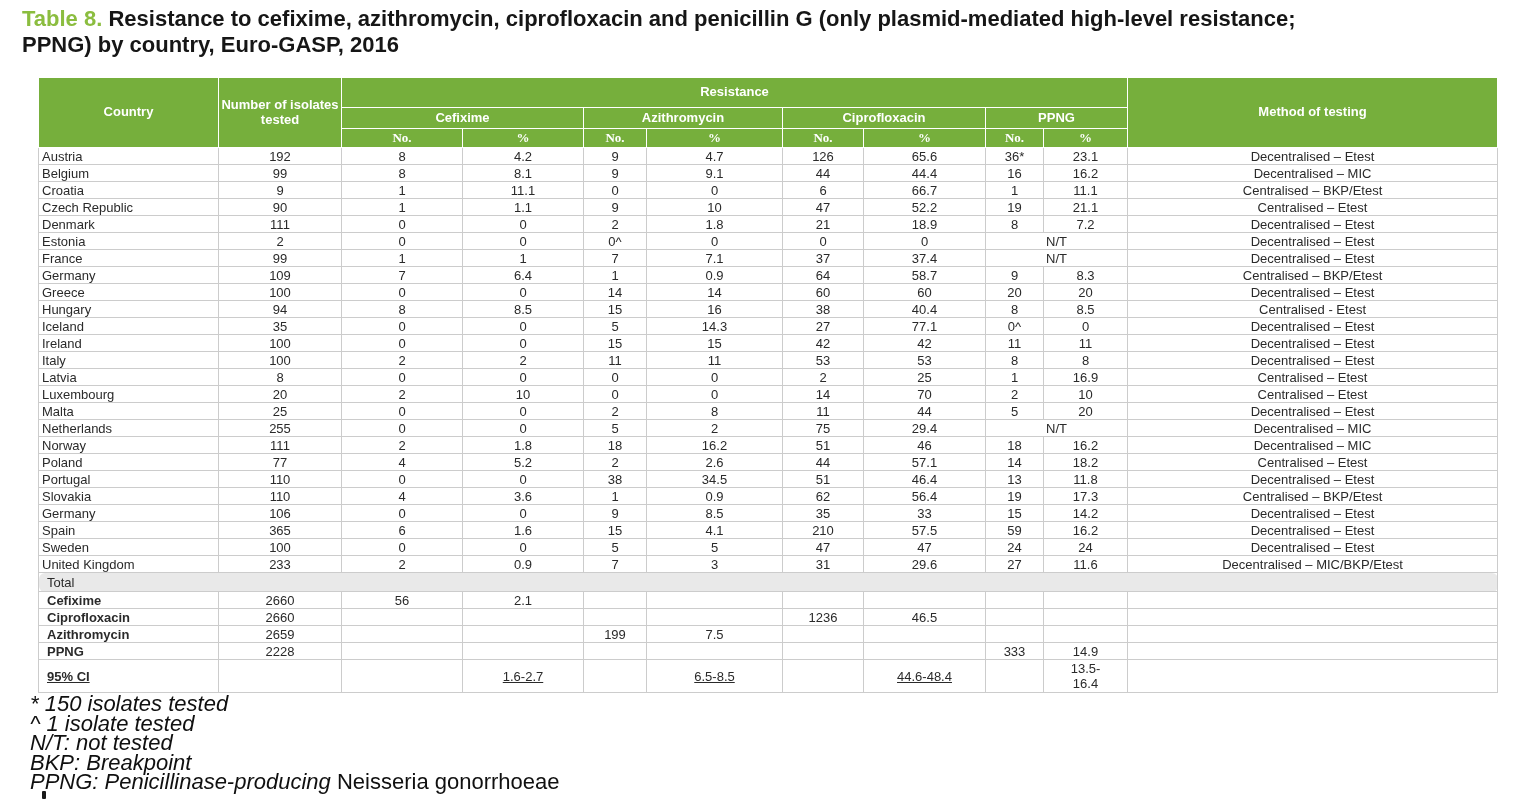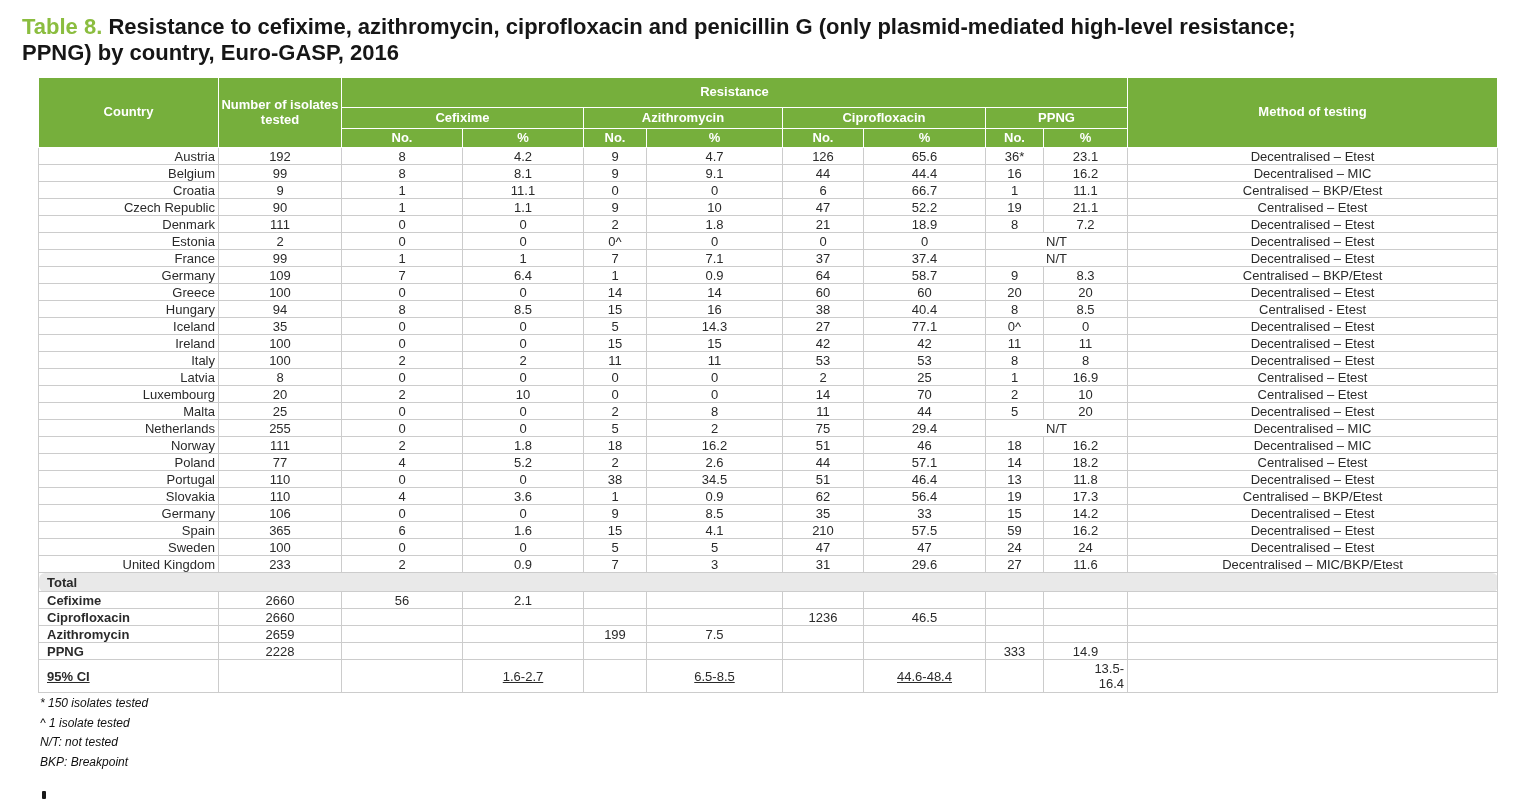--- a/index.html
+++ b/index.html
@@ -9,57 +9,57 @@
     --grid:#cccccc;
     --ink:#222222;
   }
   *{box-sizing:border-box;}
   html,body{margin:0;padding:0;}
   body{
     width:1540px;height:800px;background:#ffffff;overflow:hidden;position:relative;
     font-family:"Liberation Sans",sans-serif;color:var(--ink);
   }
   .caption{
-    position:absolute;left:22px;top:14px;width:1330px;
+    position:absolute;left:22px;top:6px;width:1330px;
     font-size:22px;font-weight:bold;line-height:1.2;color:#161616;
   }
   .caption .tnum{color:var(--title-green);}
   table.tbl{
     position:absolute;left:38px;top:77px;width:1459px;
     border-collapse:collapse;table-layout:fixed;
     font-size:13px;
   }
   
   thead th{
     background:var(--green);color:#ffffff;font-weight:bold;
     border:1px solid #ffffff;padding:0 2px;font-size:13px;line-height:1.1;
     text-align:center;vertical-align:middle;
   }
   tr.h1 th.res{height:30px;}
   tr.h2 th{height:21px;}
-  tr.h3 th{height:19px;}
+  tr.h3 th{height:19px;font-family:Liberation Serif, serif;}
   
   tbody td{
     background:#ffffff;border:1px solid var(--grid);
     height:17px;padding:0 3px;line-height:15px;font-size:13px;
     text-align:center;vertical-align:middle;white-space:nowrap;overflow:hidden;
     color:#2a2a2a;
   }
-  tbody td.left{text-align:right;}
+  tbody td.left{text-align:left;}
   tbody tr.total-bar td{
-    background:var(--total-bg);font-weight:bold;text-align:left;padding-left:8px;height:19px;border-radius:6px;
+    background:var(--total-bg);font-weight:normal;text-align:left;padding-left:8px;height:19px;border-radius:6px;
   }
   tbody td.blabel{font-weight:bold;text-align:left;padding-left:8px;}
   tbody tr.ci-row td{height:33px;text-decoration:underline;}
-  tbody td.wrap{white-space:normal;text-align:right;}
+  tbody td.wrap{white-space:normal;}
   .narrow{display:inline-block;max-width:44px;line-height:15px;}
   
   .footnotes{
-    position:absolute;left:40px;top:694px;
-    font-style:italic;font-size:12px;line-height:19.5px;color:#101010;
+    position:absolute;left:30px;top:694px;
+    font-style:italic;font-size:22px;line-height:19.5px;color:#101010;
   }
   .footnotes .roman{font-style:normal;}
   .frag{
     position:absolute;left:42px;top:791px;width:4px;height:8px;
     background:#1a1a1a;border-radius:1px;
   }
 </style>
 </head>
 <body>
 
@@ -498,14 +498,15 @@
         <td></td>
       </tr>
     </tbody>
 </table>
 
 <div class="footnotes">
     <div>* 150 isolates tested</div>
     <div>^ 1 isolate tested</div>
     <div>N/T: not tested</div>
     <div>BKP: Breakpoint</div>
+    <div><span>PPNG: Penicillinase-producing </span><span class="roman">Neisseria gonorrhoeae</span></div>
   </div>
 <div class="frag"></div>
 
 </body></html>

